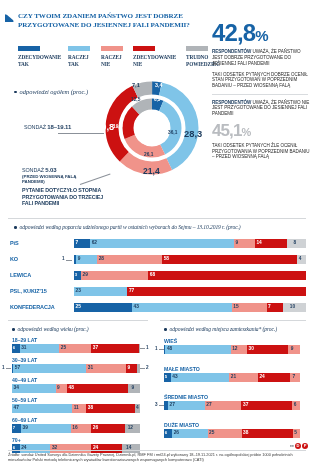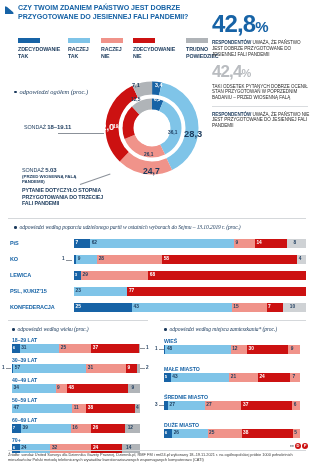--- a/index.html
+++ b/index.html
@@ -7,38 +7,38 @@
     width: 314px; height: 469px;
     background: #ffffff;
     font-family: "Liberation Sans", sans-serif;
     color: #1b3a5c;
     overflow: hidden;
     position: relative;
   }
   .root { width: 314px; height: 469px; position: relative; }
 
   
-  .header { position: absolute; left: 0; top: 0; width: 314px; height: 70px; }
+  .header { position: absolute; left: 0; top: 8px; width: 314px; height: 70px; font-family: Liberation Serif, serif; }
   .arrow-icon { position: absolute; left: 4px; top: 5px; width: 12px; height: 12px; }
   .title {
     position: absolute; left: 18px; top: 4px; width: 175px;
     font-size: 7.1px; font-weight: bold; line-height: 9.3px;
     color: #1763a6; letter-spacing: -0.05px;
   }
   
   .legend { position: absolute; left: 18px; top: 38px; width: 192px; }
   .leg-item { position: absolute; top: 0; }
   .leg-swatch { width: 22px; height: 5px; display: block; }
   .leg-label {
     font-size: 5.3px; font-weight: bold; line-height: 6.6px;
     color: #1b3a5c; margin-top: 3px; letter-spacing: -0.1px;
   }
 
   
-  .stats { position: absolute; left: 212px; top: 12px; width: 100px; }
+  .stats { position: absolute; left: 212px; top: 21px; width: 100px; }
   .big-num {
     font-size: 24px; font-weight: bold; line-height: 23px;
     letter-spacing: -0.9px; font-family: "Liberation Sans", sans-serif;
   }
   .big-num .pct { font-size: 15px; letter-spacing: -0.4px; }
   .blue-num { color: #1763a6; }
   .red-num  { color: #cc1111; }
   .gray-num { color: #b9bcc0; }
   .stat-desc {
     font-size: 4.6px; line-height: 5.9px; color: #2a2a2a;
@@ -162,28 +162,31 @@
         <div class="leg-label">TRUDNO POWIEDZIEĆ</div>
       </div>
     </div>
   </div>
 
   <div class="stats">
     <div class="big-num blue-num"><span>42,8</span><span class="pct">%</span></div>
     <div class="stat-desc"><b>RESPONDENTÓW</b><span> UWAŻA, ŻE PAŃSTWO JEST DOBRZE PRZYGOTOWANE DO JESIENNEJ FALI PANDEMII</span></div>
 
     <div class="gray-block">
-      <div class="big-num gray-num"><span>42,4</span><span class="pct">%</span></div>
       <div class="gray-desc">TAKI ODSETEK PYTANYCH DOBRZE OCENIŁ STAN PRZYGOTOWAŃ W POPRZEDNIM BADANIU – PRZED WIOSENNĄ FALĄ</div>
     </div>
 
     <div class="stat-sep"></div>
 
     <div class="stat-desc"><b>RESPONDENTÓW</b><span> UWAŻA, ŻE PAŃSTWO NIE JEST PRZYGOTOWANE DO JESIENNEJ FALI PANDEMII</span></div>
 
+    <div class="gray-block">
+      <div class="big-num gray-num"><span>45,1</span><span class="pct">%</span></div>
+      <div class="gray-desc">TAKI ODSETEK PYTANYCH ŹLE OCENIŁ PRZYGOTOWANIA W POPRZEDNIM BADANIU – PRZED WIOSENNĄ FALĄ</div>
+    </div>
   </div>
 
   <div class="note-overall">
     <span class="bullet-sq"></span><span>odpowiedzi ogółem (proc.)</span>
   </div>
 
   <div class="sondaz1">
     <span>SONDAŻ </span><b>18–19.11</b>
   </div>
   <div class="leader-line" style="left:58px; top:133px; width:46px;"></div>
@@ -214,22 +217,22 @@
           <circle r="24" fill="none" stroke="#f0938a" stroke-width="11" stroke-dasharray="39.36 111.4" stroke-dashoffset="-63.94" transform="rotate(-90)"></circle>
           <circle r="24" fill="none" stroke="#cc1111" stroke-width="11" stroke-dasharray="28.65 122.1" stroke-dashoffset="-103.3" transform="rotate(-90)"></circle>
           <circle r="24" fill="none" stroke="#b0b4b8" stroke-width="11" stroke-dasharray="18.85 131.9" stroke-dashoffset="-131.9" transform="rotate(-90)"></circle>
         </g>
         <circle r="18" fill="#ffffff"></circle>
       </g>
     </svg>
 
     <div class="d-lbl" style="left:57px;  top:9px;  font-size:5.3px; color:#ffffff;">3,4</div>
     <div class="d-lbl" style="left:86px;  top:55px; font-size:9.4px; color:#1b3a5c;">28,3</div>
-    <div class="d-lbl" style="left:45px;  top:93px; font-size:8.6px; color:#1b3a5c;">24,7</div>
-    <div class="d-lbl" style="left:-2px;  top:48px; font-size:9.4px; color:#ffffff;">22,0</div>
+    <div class="d-lbl" style="left:45px;  top:93px; font-size:8.6px; color:#1b3a5c;">21,4</div>
+    <div class="d-lbl" style="left:-2px;  top:48px; font-size:9.4px; color:#ffffff;">30,8</div>
     <div class="d-lbl" style="left:34px;  top:9px;  font-size:5.6px; color:#1b3a5c;">7,1</div>
 
     <div class="d-lbl" style="left:56px; top:24px; font-size:4.6px; color:#ffffff;">6,3</div>
     <div class="d-lbl" style="left:70px; top:57px; font-size:4.8px; color:#1b3a5c;">36,1</div>
     <div class="d-lbl" style="left:46px; top:79px; font-size:4.8px; color:#1b3a5c;">26,1</div>
     <div class="d-lbl" style="left:15px; top:51px; font-size:4.8px; color:#ffffff;">19,0</div>
     <div class="d-lbl" style="left:33px; top:24px; font-size:4.8px; color:#1b3a5c;">12,5</div>
   </div>
 
   <div class="hr-line" style="position:absolute;left:8px;top:218px;width:298px;"></div>

